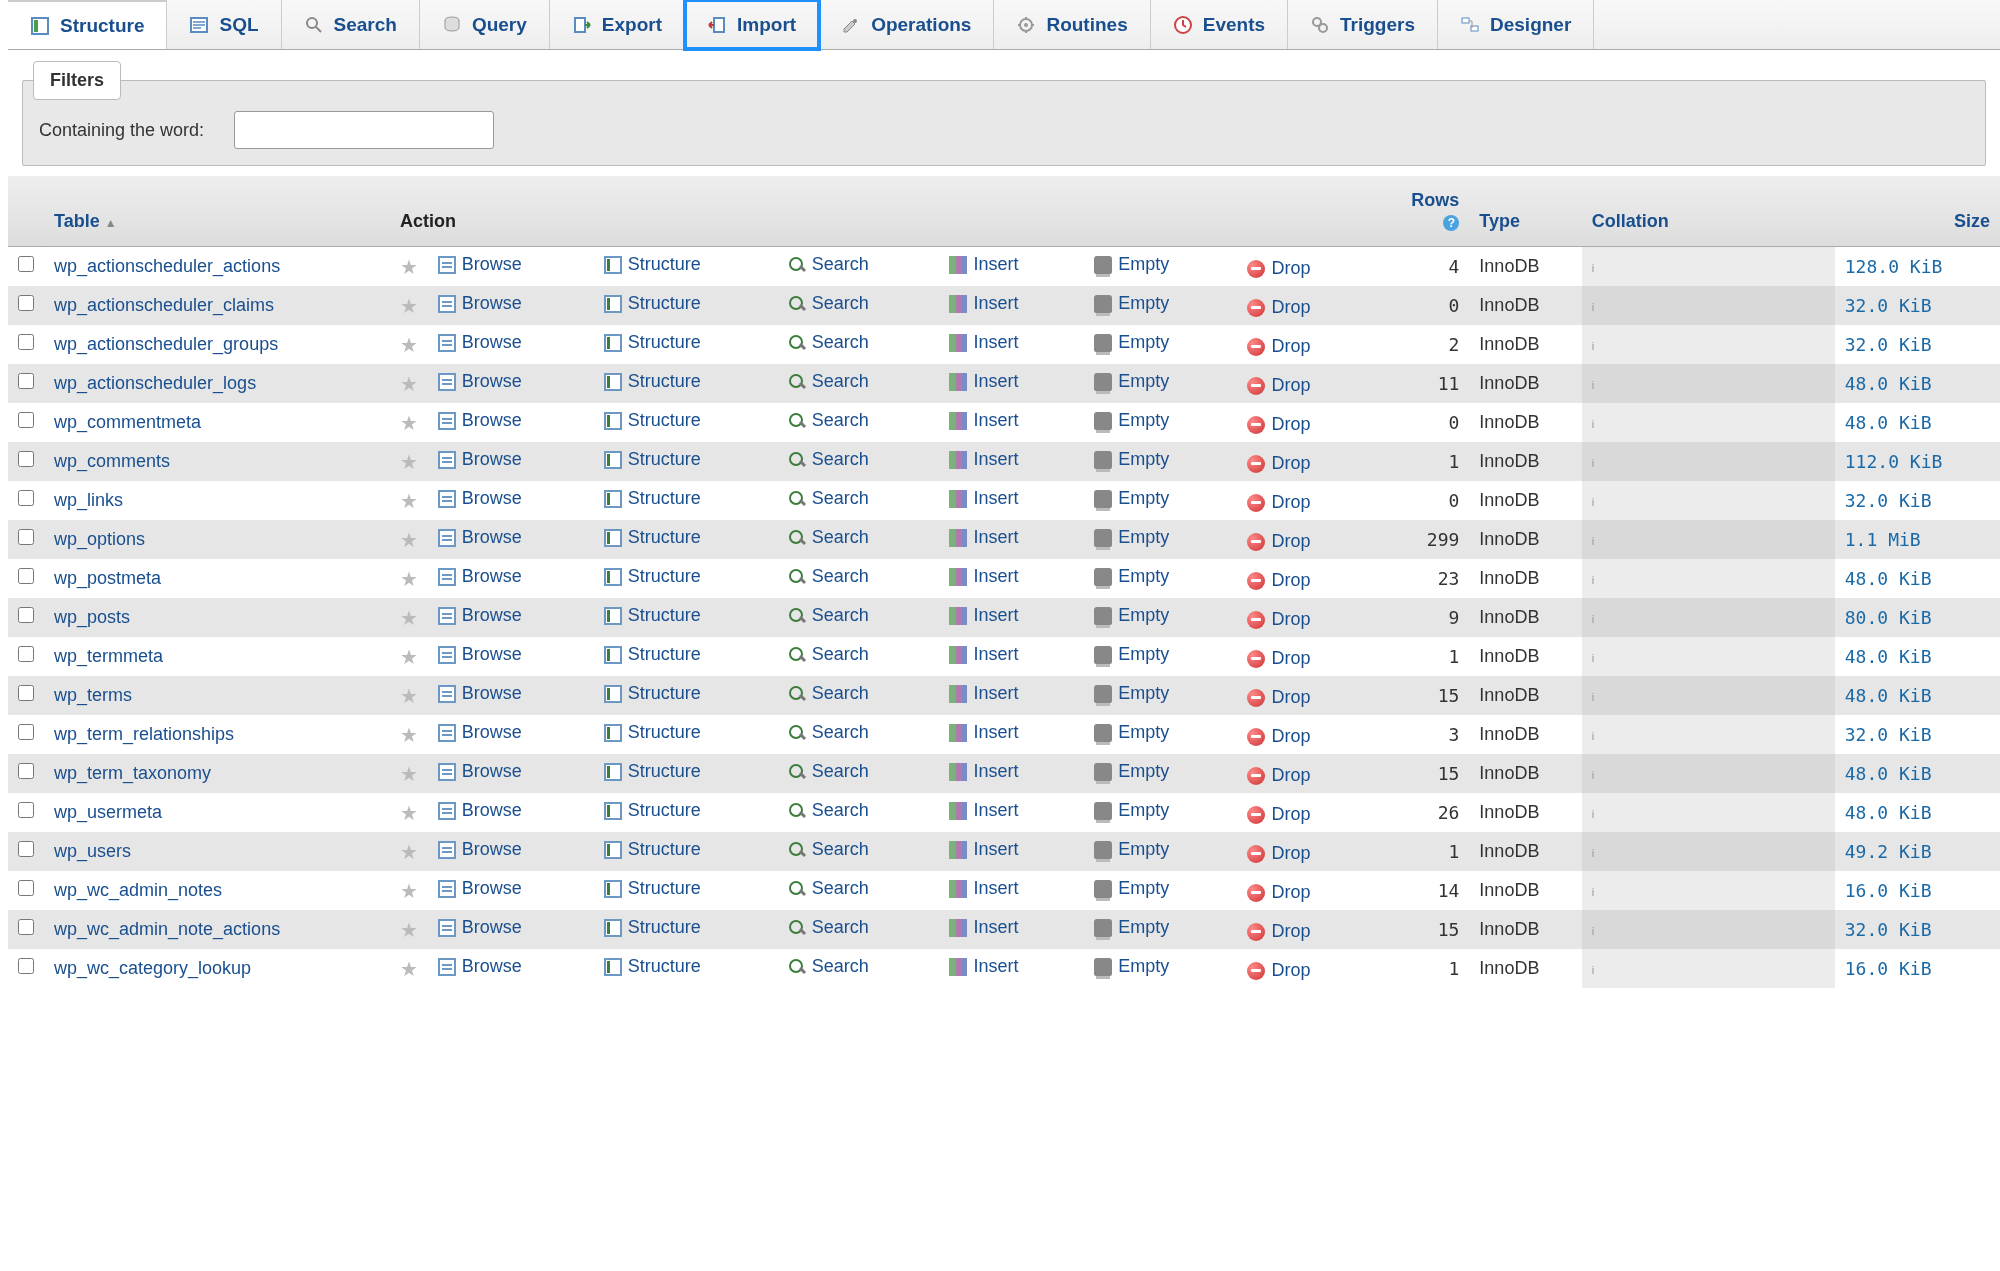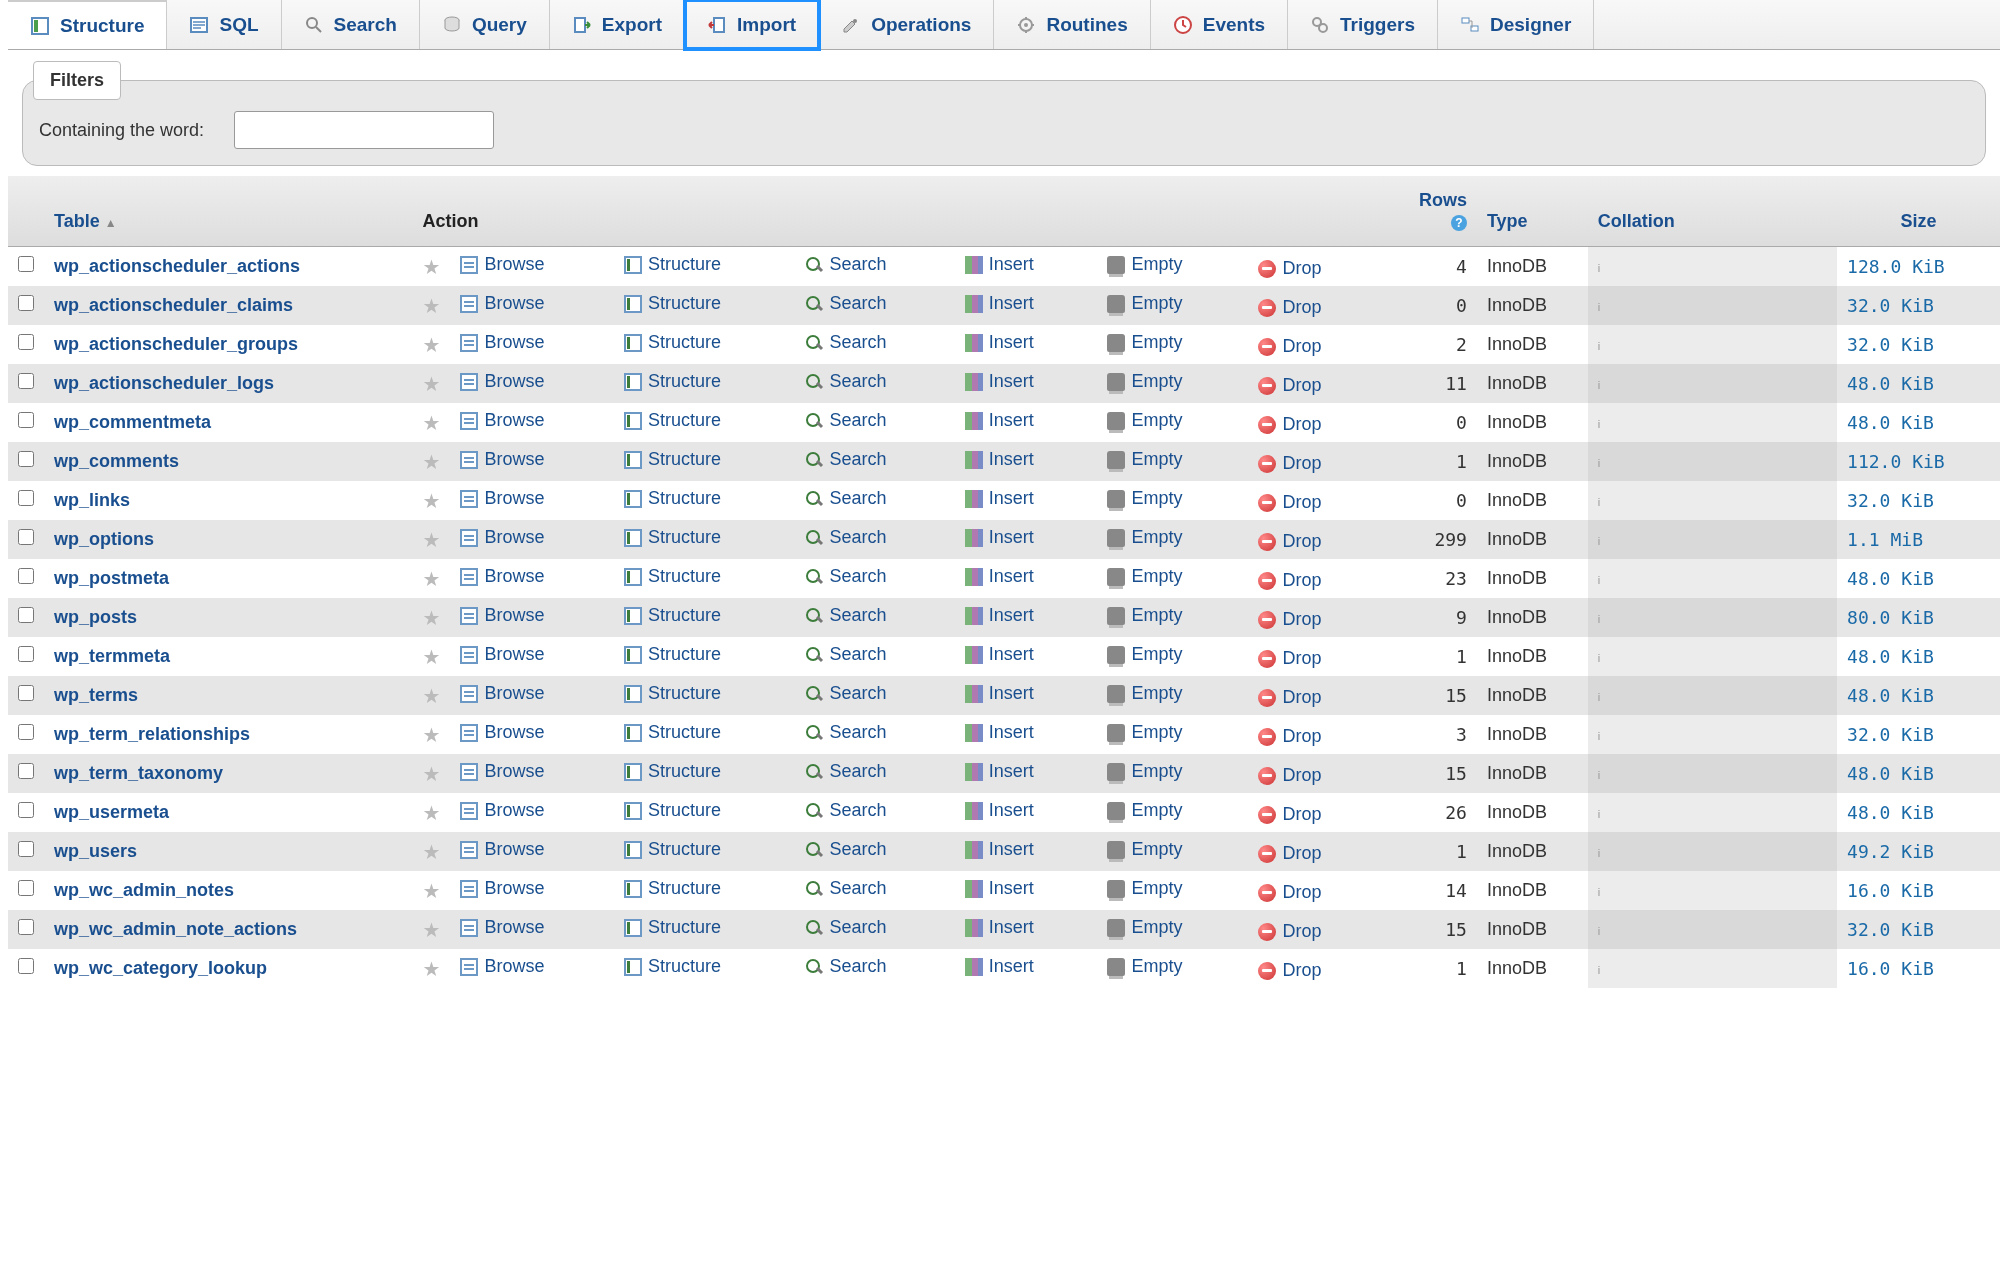--- a/index.html
+++ b/index.html
@@ -43,21 +43,21 @@
 }
 .tab .tabicon {
   width: 20px; height: 20px; display:inline-flex; align-items:center; justify-content:center;
 }
 
 
 .filters-wrap { padding: 30px 14px 10px 14px; }
 .filters-panel {
   border: 1px solid #bbb;
   background: #e8e8e8;
-  border-radius: 15px;
+  border-radius: 2px;
   padding: 30px 16px 16px 16px;
   position: relative;
 }
 .filters-tab {
   position: absolute;
   top: -20px; left: 10px;
   background: #fff;
   border: 1px solid #bbb;
   border-radius: 4px;
   padding: 8px 16px;
@@ -79,21 +79,21 @@
   font-weight: 700;
   padding: 14px 10px 14px 10px;
   border-bottom: 1px solid #aaa;
   vertical-align: bottom;
 }
 .db-table thead th.plain { color:#222; }
 .db-table tbody tr:nth-child(even){ background:#e6e6e6; }
 .db-table tbody tr:nth-child(odd){ background:#fff; }
 .db-table td { padding: 7px 10px; vertical-align: middle; white-space: nowrap; }
 .db-table td.chk { width: 34px; text-align:center;}
-.db-table td.tname a { color:#1a4f8f; font-weight:700; text-decoration:none; }
+.db-table td.tname a { color:#1a4f8f; font-weight:400; text-decoration:none; }
 .db-table td.star { width:32px; text-align:center; color:#bbb; font-size:20px; }
 .db-table td.actions a { color:#1a4f8f; text-decoration:none; display:inline-flex; align-items:center; gap:6px; margin-right:14px; font-size:18px;}
 .db-table td.rows { text-align:right; font-family: Menlo, Consolas, monospace; }
 .db-table td.size-cell { font-family: Menlo, Consolas, monospace; color:#1a6aa8;}
 .db-table td.coll { background: rgba(180,180,180,.25); min-width:180px;}
 .db-table td.coll span { color:#999; font-size:11px;}
 
 .rows-help { display:inline-block; width:16px; height:16px; border-radius:50%; background:#4aa3e0; color:#fff; font-size:12px; text-align:center; line-height:16px; margin-top:4px;}
 
 
@@ -242,21 +242,21 @@
         <span>Table</span>
         <span style="color:#888;font-size:12px;">▲</span>
       </th>
       <th class="plain" colspan="7">Action</th>
       <th style="text-align:right">
         <span>Rows</span><br>
         <span class="rows-help">?</span>
       </th>
       <th>Type</th>
       <th>Collation</th>
-      <th style="text-align:center">Size</th>
+      <th style="text-align:right">Size</th>
     </tr>
   </thead>
   <tbody id="tbody">
       <tr>
     <td class="chk"><input type="checkbox" style=""></td>
     <td class="tname"><a href="#">wp_actionscheduler_actions</a></td>
     <td class="star"><span>★</span></td>
     <td class="actions"><a href="#"><span class="ico ico-browse"></span>Browse</a></td>
     <td class="actions"><a href="#"><span class="ico ico-struct"></span>Structure</a></td>
     <td class="actions"><a href="#"><span class="ico ico-search green"></span>Search</a></td>

